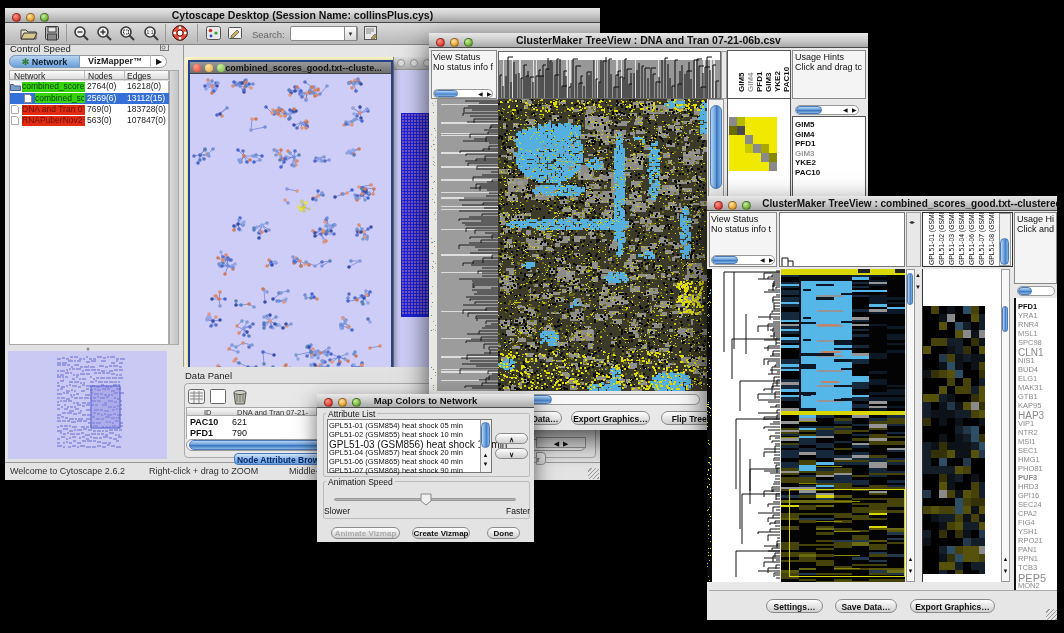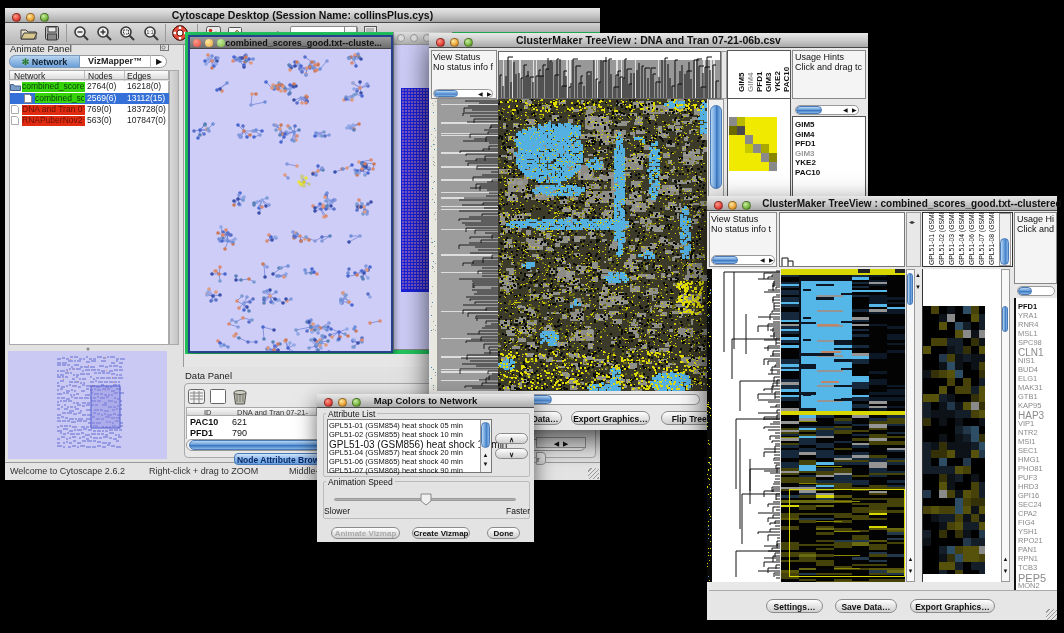--- a/index.html
+++ b/index.html
@@ -74,21 +74,21 @@
     <g transform="translate(364,26)">
       <rect x="0.5" y="0.5" width="12" height="13" fill="#e8e8e8" stroke="#555"></rect>
       <path d="M2 3h8M2 5h8M2 7h5" stroke="#888" stroke-width="1"></path>
       <path d="M7 12l4-4 2 2-4 4z" fill="#b09850" stroke="#555" stroke-width=".6"></path>
     </g>
   </svg>
 <div class="abs" style="left:252px;top:29px;width:40px;font-size:9.5px;color:#666">Search:</div>
 <div class="abs" style="left:290px;top:26px;width:68px;height:15px;background:#fff;border:1px solid #888;border-radius:2px"></div>
 <div class="abs" style="left:344px;top:26px;width:13px;height:15px;background:linear-gradient(#fdfdfd,#d8d8d8);border:1px solid #888;font-size:6px;line-height:15px;text-align:center;color:#333">▼</div>
 <div class="abs" style="left:5px;top:45px;width:179px;height:417px;background:#e2e2e2;border-right:1px solid #9a9a9a"></div>
-<div class="abs" style="left:10px;top:43px;width:120px;font-size:9.5px;color:#222">Animate Panel</div>
+<div class="abs" style="left:10px;top:43px;width:120px;font-size:9.5px;color:#222">Control Speed</div>
 <svg style="position:absolute;left:160px;top:43px" width="10" height="9" viewBox="0 0 10 9">
     <rect x="0.5" y="1.5" width="8" height="6" fill="none" stroke="#777"></rect>
     <circle cx="3.5" cy="4.5" r="1.6" fill="none" stroke="#777"></circle>
   </svg>
 <div class="abs" style="left:9px;top:55px;width:158px;height:13px;background:#fff;border:1px solid #999;border-radius:7px"></div>
 <div class="abs" style="left:9px;top:55px;width:71px;height:13px;background:linear-gradient(#b7d4f0,#6b9fd8);border:1px solid #7a9cc0;border-radius:7px 0 0 7px;font-size:9px;font-weight:bold;text-align:center;line-height:13px;color:#123"><span style="color:#2a7a2a">✻</span> Network</div>
 <div class="abs" style="left:80px;top:55px;width:70px;height:13px;font-size:9px;font-weight:bold;text-align:center;line-height:13px;color:#222">VizMapper™</div>
 <div class="abs" style="left:150px;top:55px;width:17px;height:13px;border-left:1px solid #bbb;font-size:8px;text-align:center;line-height:13px;color:#111">▶</div>
 <div class="abs" style="left:9px;top:70px;width:160px;height:10px;background:linear-gradient(#fdfdfd,#dcdcdc);border:1px solid #aaa;font-size:8.5px;color:#222">
     <span style="position:absolute;left:4px;top:0px">Network</span>
@@ -135,21 +135,21 @@
 <svg style="position:absolute;left:8px;top:351px" width="159" height="108" viewBox="0 0 159 108">
     <rect width="159" height="108" fill="#c9c9f3"></rect>
     <path stroke="#4a55c8" stroke-width="1.2" fill="none" opacity="0.8" d="M49 8h4M54 7h3M58 8h3M62 6h3M66 6h4M71 8h3M75 8h2M78 6h2M81 8h3M85 8h3M89 6h5M95 7h3M99 6h2M102 6h5M108 8h3M112 8h5M49 12h4M54 12h5M60 10h5M66 10h2M69 10h4M78 11h4M83 10h5M93 10h5M103 12h4M108 10h2M111 12h4M49 14h4M54 14h4M59 14h3M63 16h2M66 14h5M72 16h3M76 16h5M82 16h5M91 15h5M97 16h3M101 15h3M105 15h5M111 16h3M49 20h2M52 20h5M58 19h2M61 18h2M64 18h3M68 18h5M74 20h2M77 19h5M83 19h5M89 19h3M93 20h4M101 20h4M106 19h4M111 19h4M49 24h2M52 24h4M57 22h4M62 22h2M65 24h2M68 24h3M72 23h5M78 23h4M86 22h3M90 22h3M94 22h3M98 22h4M103 23h4M108 24h2M111 24h3M49 26h4M54 26h2M57 26h3M64 28h3M68 26h2M71 28h2M74 28h4M82 26h2M85 28h2M88 27h3M92 27h5M98 27h5M104 27h5M110 27h5M49 32h2M52 30h4M61 31h4M66 31h5M72 32h2M75 32h2M82 31h4M87 30h2M90 31h5M96 31h4M101 31h4M106 31h3M110 31h2M49 35h3M53 36h4M58 35h2M61 34h2M64 35h5M70 36h3M74 34h3M78 35h5M84 35h3M88 36h4M93 34h3M97 36h4M102 36h2M105 34h4M110 34h2M49 39h2M52 38h3M58 40h4M63 39h2M66 40h2M73 40h4M78 38h3M82 39h3M86 38h2M89 39h4M94 38h4M99 38h3M103 40h4M108 38h5M49 43h5M55 42h2M58 42h3M62 44h2M65 44h2M68 43h3M77 44h5M83 42h2M86 43h5M92 43h3M96 44h3M100 44h2M103 44h2M106 42h4M111 42h5M49 47h3M53 47h4M58 48h4M63 46h2M66 47h4M71 47h4M76 47h5M82 47h2M85 47h3M89 46h2M92 47h5M98 46h3M106 47h2M109 48h3M49 51h2M52 50h2M55 50h4M60 50h4M65 52h2M68 52h3M74 52h4M79 52h3M83 50h5M89 50h4M96 52h3M100 50h5M106 51h3M112 50h2M49 54h3M53 56h2M56 54h2M59 56h2M62 56h3M66 56h2M69 54h4M74 55h3M78 54h4M83 54h3M87 54h3M94 54h5M100 56h4M105 56h3M109 55h2M112 54h2M49 58h3M56 58h4M61 60h5M67 58h4M72 60h2M78 59h5M86 59h5M92 59h3M96 60h5M104 59h3M108 58h2M111 58h3M49 64h4M54 62h4M59 62h5M65 63h4M70 62h3M74 64h4M79 64h5M85 62h3M89 63h3M93 64h2M96 63h2M99 64h5M105 63h3M109 64h5M49 67h3M53 66h3M57 67h3M61 68h5M67 68h2M70 68h5M78 68h5M84 66h3M88 68h4M93 68h3M97 66h5M103 67h4M108 67h4M49 70h4M54 70h4M59 70h3M63 71h5M69 70h5M75 70h4M80 72h3M84 72h3M88 72h5M98 71h2M101 71h2M104 72h2M107 70h4M112 72h3M49 76h2M52 75h3M56 75h4M61 75h2M64 76h5M73 76h4M78 76h3M82 75h2M85 75h5M94 76h2M97 76h3M101 76h2M104 75h4M109 76h2M112 75h3M49 80h5M55 78h5M61 80h4M66 79h2M69 79h5M75 78h4M80 79h4M85 80h3M89 80h4M94 80h2M97 80h3M101 79h4M106 79h4M111 79h3M52 82h2M55 83h3M59 82h2M62 83h5M68 83h4M73 82h3M77 84h5M83 83h5M89 83h3M93 83h3M97 84h3M101 82h5M107 84h2M110 84h2M49 88h3M53 86h4M58 88h2M61 87h2M64 86h4M71 87h2M74 86h3M78 88h3M82 86h2M85 87h5M91 87h3M95 86h5M101 87h3M105 88h4M110 86h4M49 92h3M55 92h2M58 91h2M61 92h3M65 90h3M69 92h4M74 90h4M79 90h5M85 90h3M89 91h4M94 92h5M100 92h3M108 90h3M49 95h5M55 96h2M60 96h3M64 95h4M69 96h2M72 95h5M78 96h5M84 96h4M89 95h4M94 96h4M99 94h3M103 95h4M108 96h5"></path>
     <path fill="#d98a70" d="M66 35h1v1h-1zM96 6h1v1h-1zM104 26h1v1h-1zM84 34h1v1h-1zM80 14h1v1h-1zM105 31h1v1h-1zM55 28h1v1h-1zM98 34h1v1h-1zM69 30h1v1h-1zM98 19h1v1h-1zM62 8h1v1h-1zM65 18h1v1h-1zM97 39h1v1h-1zM59 20h1v1h-1z"></path>
     <rect x="83" y="35" width="29" height="42" fill="#8a8ae0" fill-opacity="0.45" stroke="#5560d0" stroke-width="1"></rect>
   </svg>
 <div class="abs" style="left:5px;top:462px;width:595px;height:18px;background:#e4e4e4;border-top:1px solid #999"></div>
 <div class="abs" style="left:10px;top:466px;font-size:9px;color:#333">Welcome to Cytoscape 2.6.2</div>
 <div class="abs" style="left:149px;top:466px;font-size:9px;color:#333">Right-click + drag to  ZOOM</div>
 <div class="abs" style="left:289px;top:466px;font-size:9px;color:#333">Middle-click + drag to PAN</div>
-<div class="abs" style="left:185px;top:32px;width:415px;height:322px;background:#22c55e;overflow:hidden">
+<div class="abs" style="left:185px;top:57px;width:415px;height:322px;background:#fef9c3;overflow:hidden">
     <div class="abs" style="left:208px;top:-1px;width:60px;height:319px;background:#cdcdf8;border:1px solid #888">
       <div class="abs" style="left:0;top:0;width:100%;height:13px;background:linear-gradient(#e0e0e0,#b0b0b0);border-bottom:1px solid #999">
         <span style="position:absolute;left:3px;top:2px;width:8px;height:8px;border-radius:50%;border:1px solid #999;background:#ddd"></span>
         <span style="position:absolute;left:16px;top:2px;width:8px;height:8px;border-radius:50%;border:1px solid #999;background:#ddd"></span>
         <span style="position:absolute;left:29px;top:2px;width:8px;height:8px;border-radius:50%;border:1px solid #999;background:#ddd"></span>
       </div>
       <svg style="position:absolute;left:7px;top:56px" width="29" height="204" viewBox="0 0 29 204">
         <rect width="29" height="204" fill="#1a22d8"></rect>
         <circle cx="2" cy="2" r="0.8" fill="#ee9aa8"></circle>
         <circle cx="5" cy="2" r="0.8" fill="#ee9aa8"></circle>
@@ -1537,21 +1537,21 @@
 <div class="abs" style="left:1018px;top:383.0px;font-size:7.5px;font-weight:normal;color:#8a8a8a">MAK31</div>
 <div class="abs" style="left:1018px;top:392.0px;font-size:7.5px;font-weight:normal;color:#8a8a8a">GTB1</div>
 <div class="abs" style="left:1018px;top:401.0px;font-size:7.5px;font-weight:normal;color:#8a8a8a">KAP95</div>
 <div class="abs" style="left:1018px;top:410.0px;font-size:10px;font-weight:normal;color:#8a8a8a">HAP3</div>
 <div class="abs" style="left:1018px;top:419.0px;font-size:7.5px;font-weight:normal;color:#8a8a8a">VIP1</div>
 <div class="abs" style="left:1018px;top:428.0px;font-size:7.5px;font-weight:normal;color:#8a8a8a">NTR2</div>
 <div class="abs" style="left:1018px;top:437.0px;font-size:7.5px;font-weight:normal;color:#8a8a8a">MSI1</div>
 <div class="abs" style="left:1018px;top:446.0px;font-size:7.5px;font-weight:normal;color:#8a8a8a">SEC1</div>
 <div class="abs" style="left:1018px;top:455.0px;font-size:7.5px;font-weight:normal;color:#8a8a8a">HMG1</div>
 <div class="abs" style="left:1018px;top:464.0px;font-size:7.5px;font-weight:normal;color:#8a8a8a">PHO81</div>
-<div class="abs" style="left:1018px;top:473.0px;font-size:7.5px;font-weight:normal;color:#8a8a8a">PUF3</div>
+<div class="abs" style="left:1018px;top:473.0px;font-size:7.5px;font-weight:bold;color:#8a8a8a">PUF3</div>
 <div class="abs" style="left:1018px;top:482.0px;font-size:7.5px;font-weight:normal;color:#8a8a8a">HRD3</div>
 <div class="abs" style="left:1018px;top:491.0px;font-size:7.5px;font-weight:normal;color:#8a8a8a">GPI16</div>
 <div class="abs" style="left:1018px;top:500.0px;font-size:7.5px;font-weight:normal;color:#8a8a8a">SEC24</div>
 <div class="abs" style="left:1018px;top:509.0px;font-size:7.5px;font-weight:normal;color:#8a8a8a">CPA2</div>
 <div class="abs" style="left:1018px;top:518.0px;font-size:7.5px;font-weight:normal;color:#8a8a8a">FIG4</div>
 <div class="abs" style="left:1018px;top:527.0px;font-size:7.5px;font-weight:normal;color:#8a8a8a">YSH1</div>
 <div class="abs" style="left:1018px;top:536.0px;font-size:7.5px;font-weight:normal;color:#8a8a8a">RPO21</div>
 <div class="abs" style="left:1018px;top:545.0px;font-size:7.5px;font-weight:normal;color:#8a8a8a">PAN1</div>
 <div class="abs" style="left:1018px;top:554.0px;font-size:7.5px;font-weight:normal;color:#8a8a8a">RPN1</div>
 <div class="abs" style="left:1018px;top:563.0px;font-size:7.5px;font-weight:normal;color:#8a8a8a">TCB3</div>

